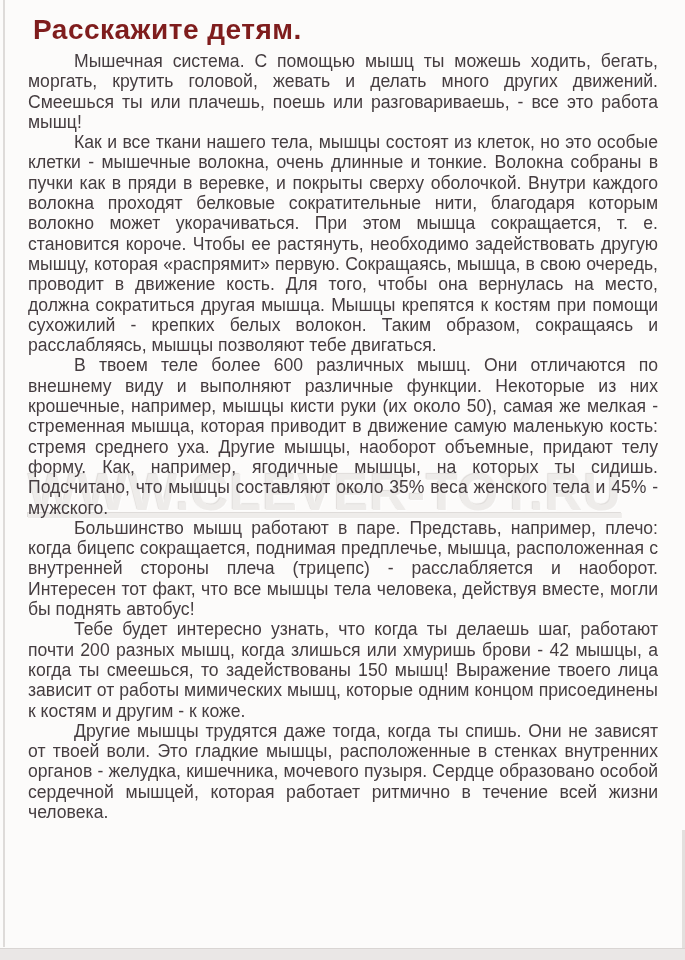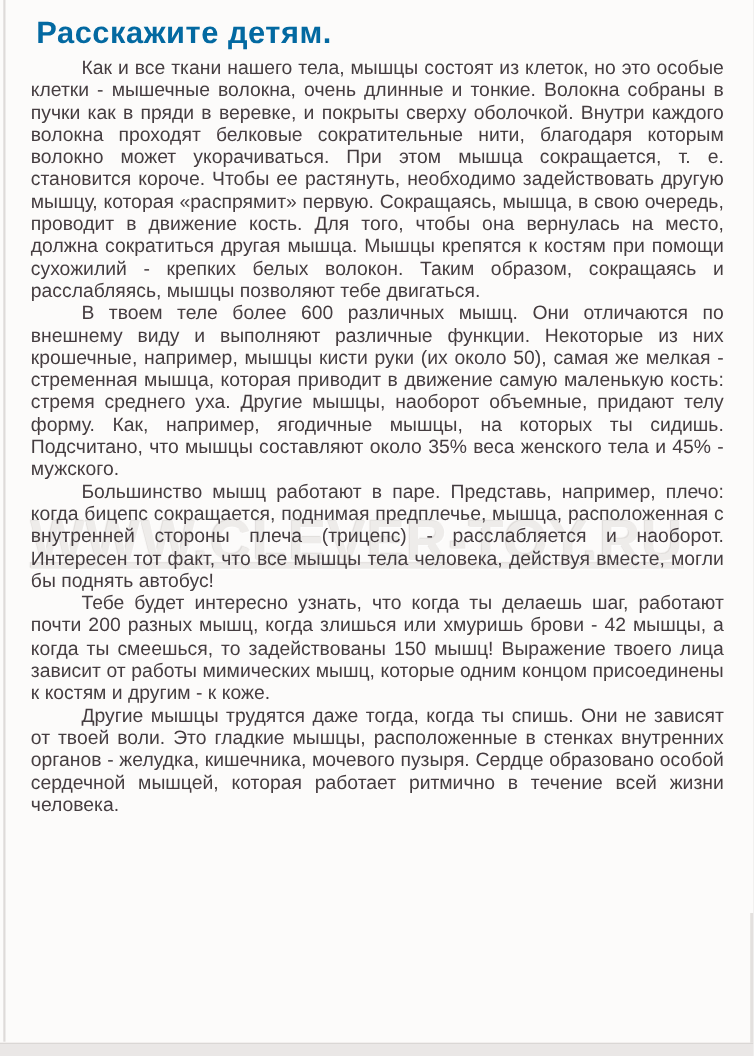--- a/index.html
+++ b/index.html
@@ -36,21 +36,21 @@
     width: 3px; height: 118px;
     background: #e3e0de;
   }
   .page-title {
     position: absolute;
     left: 33px; top: 14px;
     margin: 0;
     font-size: 28px;
     font-weight: bold;
     letter-spacing: 0.5px;
-    color: #0369a1;
+    color: #7f1d1d;
     z-index: 2;
   }
   .body-text {
     position: absolute;
     left: 28px; top: 51px;
     width: 630px;
     z-index: 2;
     color: #453d40;
     font-size: 17.6px;
     line-height: 20.3px;
@@ -86,20 +86,21 @@
 
   <div class="edge-left"></div>
   <div class="edge-bottom"></div>
   <div class="edge-right"></div>
 
   <div class="watermark">WWW.CLEVER-TOY.RU</div>
 
   <h1 class="page-title">Расскажите детям.</h1>
 
   <div class="body-text">
+    <p>Мышечная система. С помощью мышц ты можешь ходить, бегать, моргать, крутить головой, жевать и делать много других движений. Смеешься ты или плачешь, поешь или разговариваешь, - все это работа мышц!</p>
     <p>Как и все ткани нашего тела, мышцы состоят из клеток, но это особые клетки - мышечные волокна, очень длинные и тонкие. Волокна собраны в пучки как в пряди в веревке, и покрыты сверху оболочкой. Внутри каждого волокна проходят белковые сократительные нити, благодаря которым волокно может укорачиваться. При этом мышца сокращается, т. е. становится короче. Чтобы ее растянуть, необходимо задействовать другую мышцу, которая «распрямит» первую. Сокращаясь, мышца, в свою очередь, проводит в движение кость. Для того, чтобы она вернулась на место, должна сократиться другая мышца. Мышцы крепятся к костям при помощи сухожилий - крепких белых волокон. Таким образом, сокращаясь и расслабляясь, мышцы позволяют тебе двигаться.</p>
     <p>В твоем теле более 600 различных мышц. Они отличаются по внешнему виду и выполняют различные функции. Некоторые из них крошечные, например, мышцы кисти руки (их около 50), самая же мелкая - стременная мышца, которая приводит в движение самую маленькую кость: стремя среднего уха. Другие мышцы, наоборот объемные, придают телу форму. Как, например, ягодичные мышцы, на которых ты сидишь. Подсчитано, что мышцы составляют около 35% веса женского тела и 45% - мужского.</p>
     <p>Большинство мышц работают в паре. Представь, например, плечо: когда бицепс сокращается, поднимая предплечье, мышца, расположенная с внутренней стороны плеча (трицепс) - расслабляется и наоборот. Интересен тот факт, что  все мышцы тела человека, действуя вместе, могли бы поднять автобус!</p>
     <p>Тебе будет интересно узнать, что когда ты делаешь шаг, работают почти 200 разных мышц, когда злишься или хмуришь брови - 42 мышцы, а когда ты смеешься, то задействованы 150 мышц! Выражение твоего лица зависит от работы мимических мышц, которые одним концом присоединены к костям и другим - к коже.</p>
     <p>Другие мышцы трудятся даже тогда, когда ты спишь. Они не зависят от твоей воли. Это гладкие мышцы, расположенные в стенках внутренних органов - желудка, кишечника, мочевого пузыря. Сердце образовано особой сердечной мышцей, которая работает ритмично в течение всей жизни человека.</p>
   </div>
 
 </div>
 
 </body></html>

